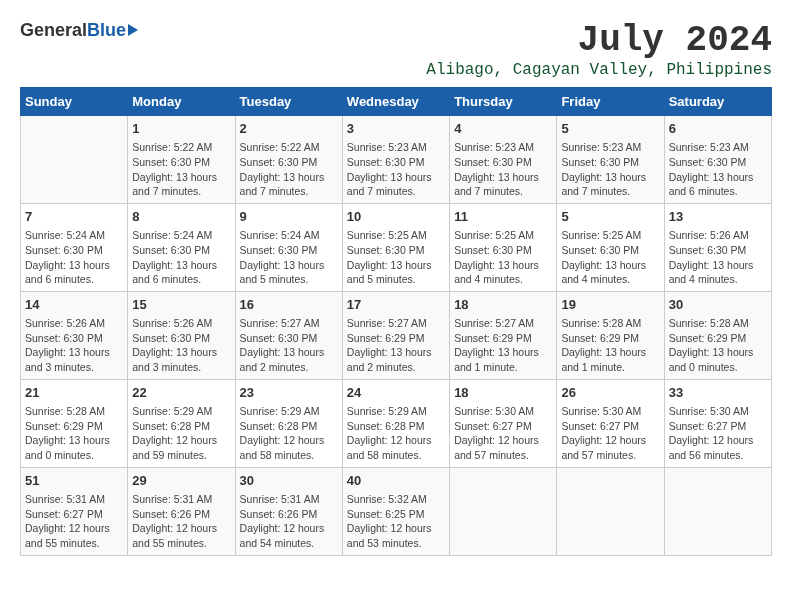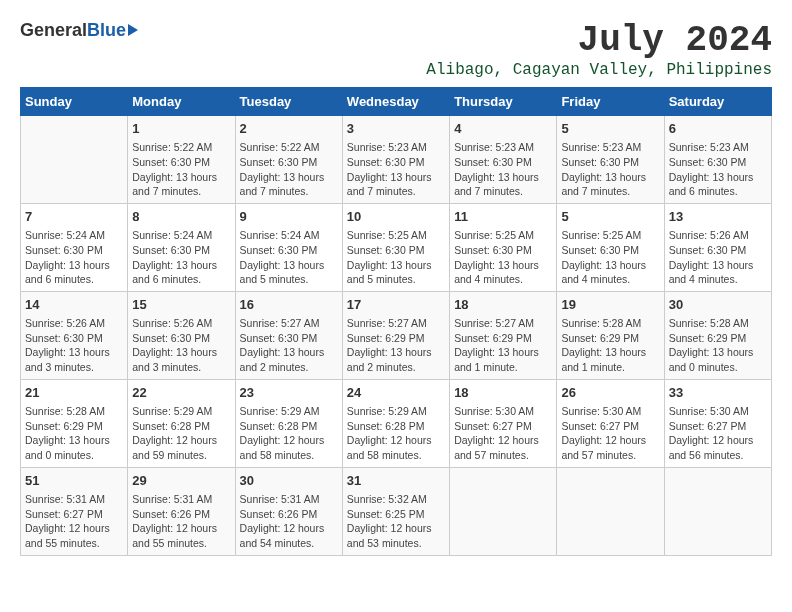--- a/index.html
+++ b/index.html
@@ -250,21 +250,21 @@
         </td>
         <td>
           <span class="day-num">29</span>
           <div class="cell-info">Sunrise: 5:31 AM<br>Sunset: 6:26 PM<br>Daylight: 12 hours<br>and 55 minutes.</div>
         </td>
         <td>
           <span class="day-num">30</span>
           <div class="cell-info">Sunrise: 5:31 AM<br>Sunset: 6:26 PM<br>Daylight: 12 hours<br>and 54 minutes.</div>
         </td>
         <td>
-          <span class="day-num">31</span>
+          <span class="day-num">40</span>
           <div class="cell-info">Sunrise: 5:32 AM<br>Sunset: 6:25 PM<br>Daylight: 12 hours<br>and 53 minutes.</div>
         </td>
         <td></td>
         <td></td>
         <td></td>
       </tr>
     </tbody>
 </table>
 
 </body></html>

